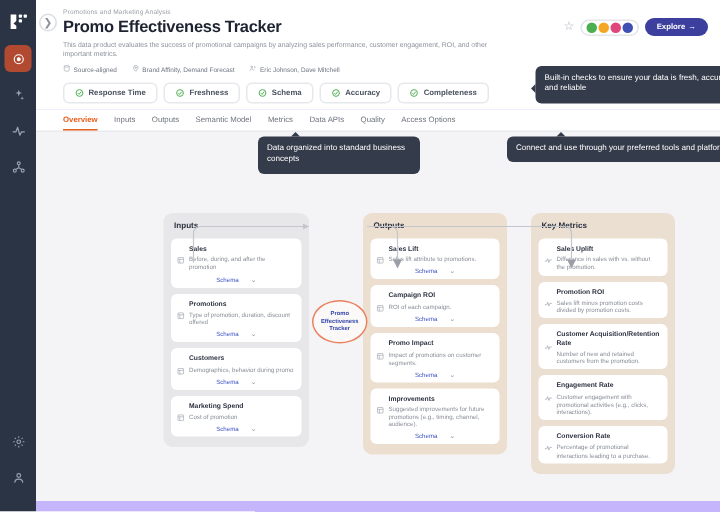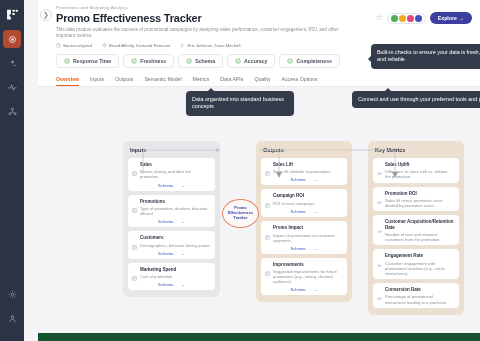--- a/index.html
+++ b/index.html
@@ -21,21 +21,21 @@
   .rail-item {
     width: 18px; height: 18px; margin-bottom: 6px; border-radius: 4px;
     display: flex; align-items: center; justify-content: center;
     color: #9aa3b2;
   }
   .rail-item.active { background: #b24a32; color: #fff; }
   .rail-spacer { flex: 1 1 auto; }
   .rail-bottom { padding-bottom: 8px; display:flex; flex-direction:column; align-items:center; }
 
   
-  .main { flex: 1 1 auto; position: relative; background: #14532d; height: 341px; overflow: hidden; margin-left: 14px; }
+  .main { flex: 1 1 auto; position: relative; background: #c4b5fd; height: 341px; overflow: hidden; }
 
   .collapse-btn {
     position: absolute; left: 2px; top: 9px; width: 12px; height: 12px;
     border-radius: 50%; background: #fff; border: 1px solid #dadde3;
     display: flex; align-items: center; justify-content: center;
     color: #8a909b; font-size: 7px; z-index: 6;
   }
 
   
   .header { background: #ffffff; padding: 5px 8px 0 18px; position: relative; }

